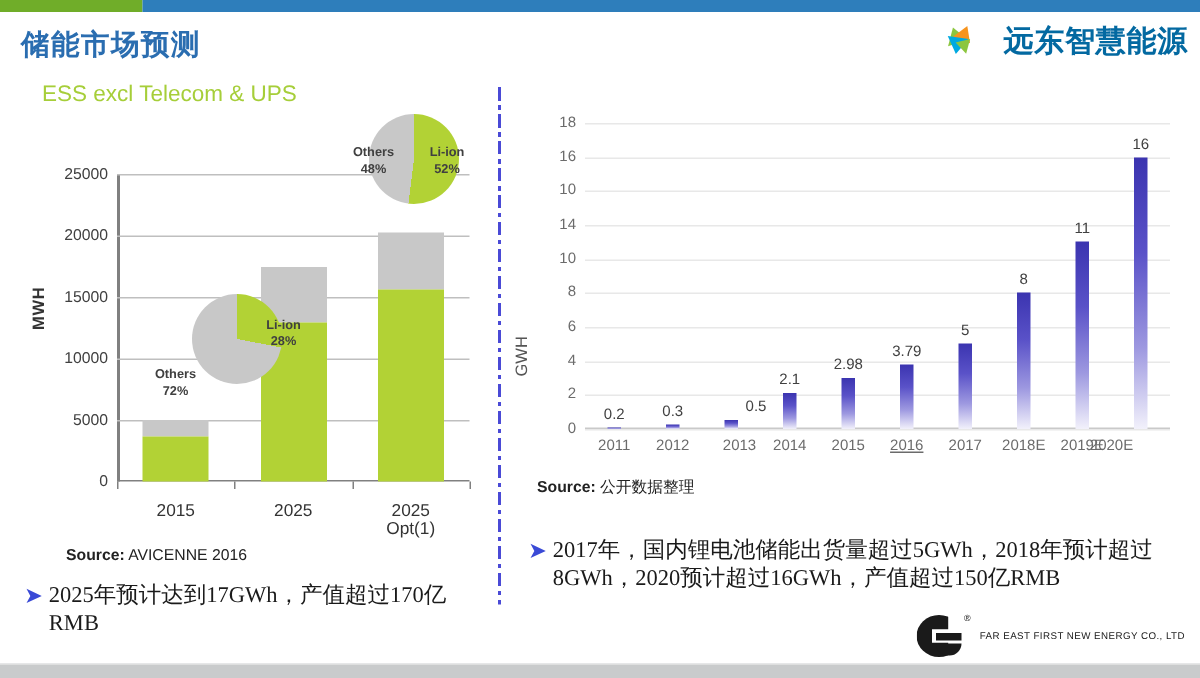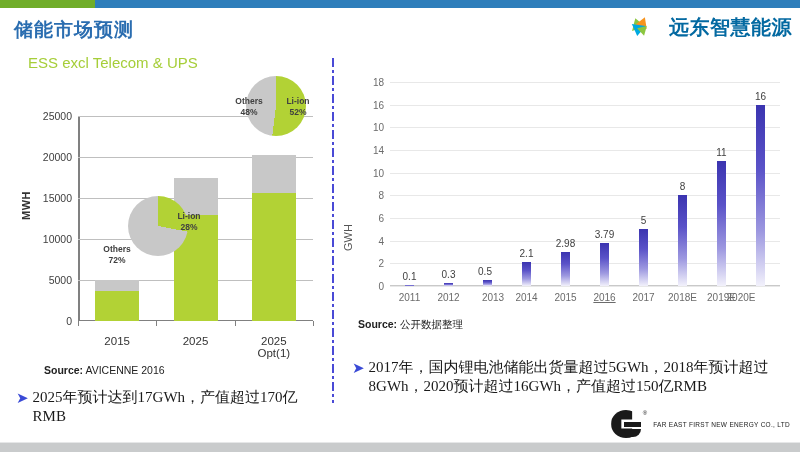--- a/index.html
+++ b/index.html
@@ -271,27 +271,27 @@
       <div class="rc-ytick" style="top: 90.6667px;">10</div>
       <div class="rc-grid" style="top: 68px;"></div>
       <div class="rc-ytick" style="top: 68px;">14</div>
       <div class="rc-grid" style="top: 45.3333px;"></div>
       <div class="rc-ytick" style="top: 45.3333px;">10</div>
       <div class="rc-grid" style="top: 22.6667px;"></div>
       <div class="rc-ytick" style="top: 22.6667px;">16</div>
       <div class="rc-grid" style="top: 0px;"></div>
       <div class="rc-ytick" style="top: 0px;">18</div>
       <div class="rc-bar" style="left: 15px; height: 1.5px;"></div>
-      <div class="rc-bar-val" style="left: 19.5px; top: 188.5px;">0.1</div>
+      <div class="rc-bar-val" style="left: 19.5px; top: 188.5px;">0.2</div>
       <div class="rc-xtick" style="left: 19.5px;">2011</div>
       <div class="rc-bar" style="left: 54px; height: 3.4px;"></div>
       <div class="rc-bar-val" style="left: 58.5px; top: 186.6px;">0.3</div>
       <div class="rc-xtick" style="left: 58.5px;">2012</div>
       <div class="rc-bar" style="left: 93px; height: 5.66667px;"></div>
-      <div class="rc-bar-val" style="left: 95px; top: 184.333px;">0.5</div>
+      <div class="rc-bar-val" style="left: 114px; top: 184.333px;">0.5</div>
       <div class="rc-xtick" style="left: 103px;">2013</div>
       <div class="rc-bar" style="left: 132px; height: 23.8px;"></div>
       <div class="rc-bar-val" style="left: 136.5px; top: 166.2px;">2.1</div>
       <div class="rc-xtick" style="left: 136.5px;">2014</div>
       <div class="rc-bar" style="left: 171px; height: 33.7733px;"></div>
       <div class="rc-bar-val" style="left: 175.5px; top: 156.227px;">2.98</div>
       <div class="rc-xtick" style="left: 175.5px;">2015</div>
       <div class="rc-bar" style="left: 210px; height: 42.9533px;"></div>
       <div class="rc-bar-val" style="left: 214.5px; top: 147.047px;">3.79</div>
       <div class="rc-xtick" style="left: 214.5px; text-decoration: underline;">2016</div>

